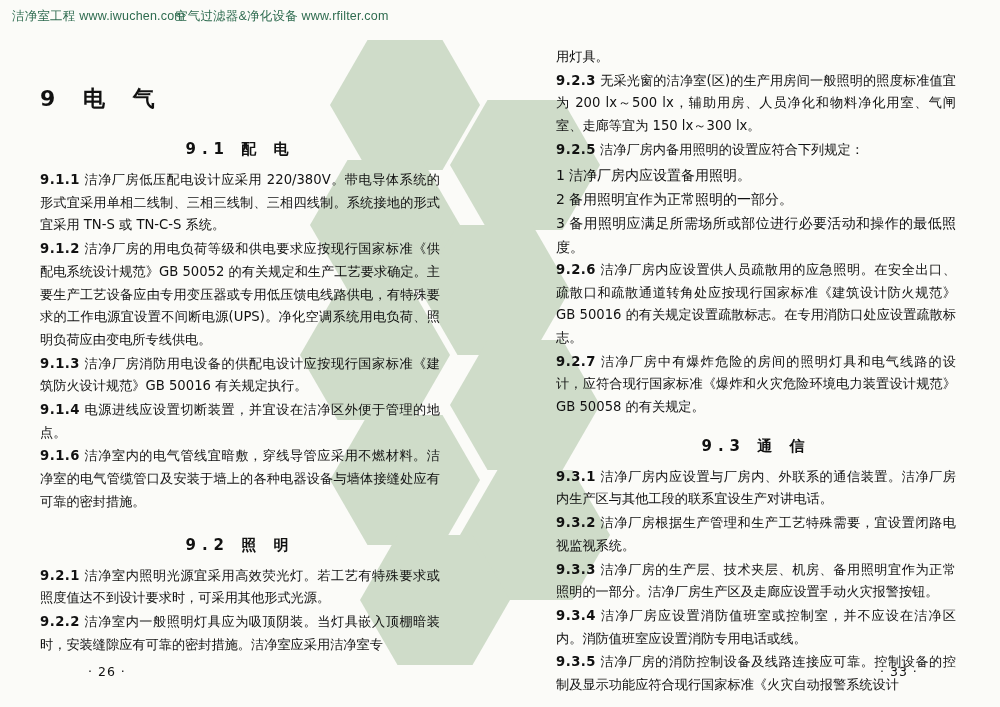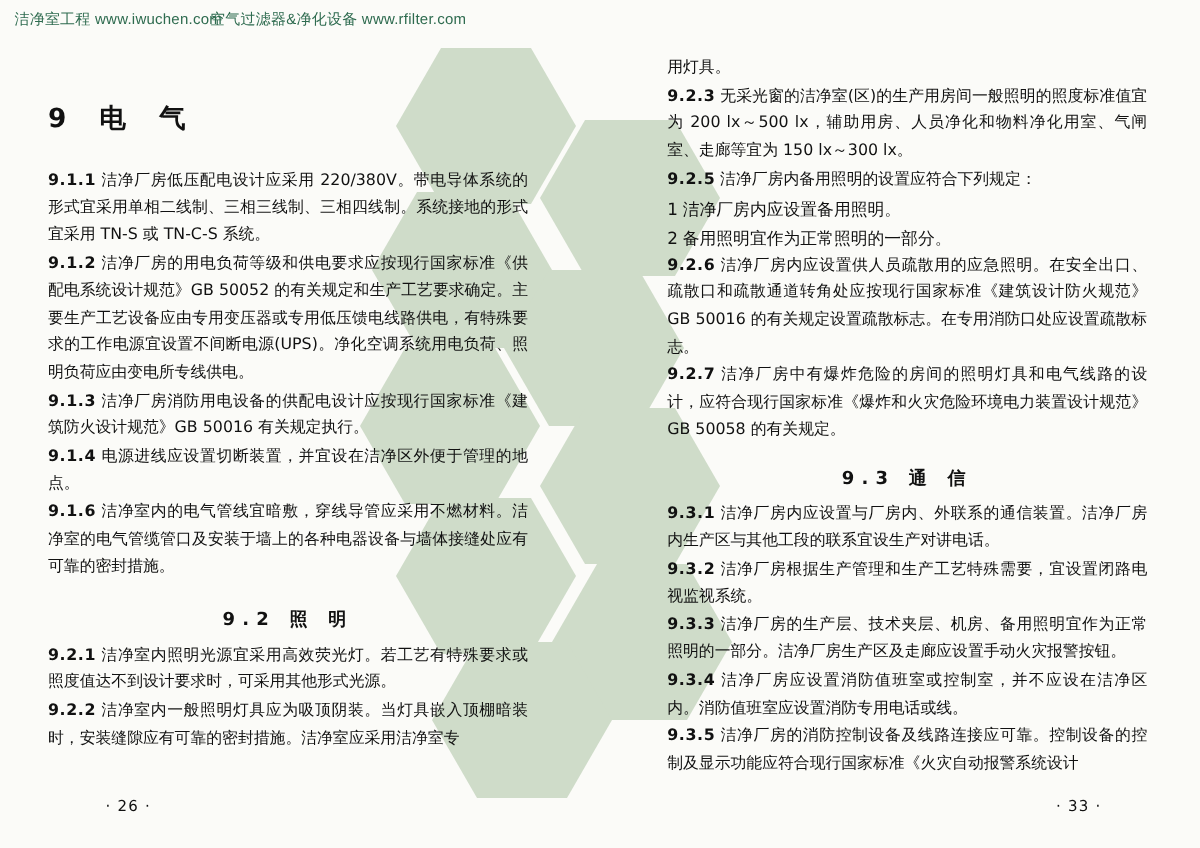--- a/index.html
+++ b/index.html
@@ -137,20 +137,21 @@
       <div class="hex" style="left: 120px; top: 185px; width: 150px; height: 130px; background: rgb(207, 220, 201);"></div>
       <div class="hex" style="left: 0px; top: 250px; width: 150px; height: 130px; background: rgb(207, 220, 201);"></div>
       <div class="hex" style="left: 150px; top: 300px; width: 150px; height: 130px; background: rgb(207, 220, 201);"></div>
       <div class="hex" style="left: 30px; top: 375px; width: 150px; height: 130px; background: rgb(207, 220, 201);"></div>
       <div class="hex" style="left: 160px; top: 430px; width: 150px; height: 130px; background: rgb(207, 220, 201);"></div>
       <div class="hex" style="left: 60px; top: 495px; width: 150px; height: 130px; background: rgb(207, 220, 201);"></div>
     </div>
 
   <div class="col col-left">
     <div class="chapter-title">9 电 气</div>
+    <div class="sec-title">9.1 配 电</div>
 
     <p class="para">
       <span class="num">9.1.1</span><span>洁净厂房低压配电设计应采用 220/380V。带电导体系统的形式宜采用单相二线制、三相三线制、三相四线制。系统接地的形式宜采用 TN-S 或 TN-C-S 系统。</span>
     </p>
     <p class="para">
       <span class="num">9.1.2</span><span>洁净厂房的用电负荷等级和供电要求应按现行国家标准《供配电系统设计规范》GB 50052 的有关规定和生产工艺要求确定。主要生产工艺设备应由专用变压器或专用低压馈电线路供电，有特殊要求的工作电源宜设置不间断电源(UPS)。净化空调系统用电负荷、照明负荷应由变电所专线供电。</span>
     </p>
     <p class="para">
       <span class="num">9.1.3</span><span>洁净厂房消防用电设备的供配电设计应按现行国家标准《建筑防火设计规范》GB 50016 有关规定执行。</span>
     </p>
@@ -180,20 +181,23 @@
     <p class="para">
       <span class="num">9.2.5</span><span>洁净厂房内备用照明的设置应符合下列规定：</span>
     </p>
 
     <p class="item">
       <span class="inum">1</span><span>洁净厂房内应设置备用照明。</span>
     </p>
     <p class="item">
       <span class="inum">2</span><span>备用照明宜作为正常照明的一部分。</span>
     </p>
+    <p class="item">
+      <span class="inum">3</span><span>备用照明应满足所需场所或部位进行必要活动和操作的最低照度。</span>
+    </p>
 
     <p class="para">
       <span class="num">9.2.6</span><span>洁净厂房内应设置供人员疏散用的应急照明。在安全出口、疏散口和疏散通道转角处应按现行国家标准《建筑设计防火规范》GB 50016 的有关规定设置疏散标志。在专用消防口处应设置疏散标志。</span>
     </p>
     <p class="para">
       <span class="num">9.2.7</span><span>洁净厂房中有爆炸危险的房间的照明灯具和电气线路的设计，应符合现行国家标准《爆炸和火灾危险环境电力装置设计规范》GB 50058 的有关规定。</span>
     </p>
 
     <div class="sec-title">9.3 通 信</div>
 

